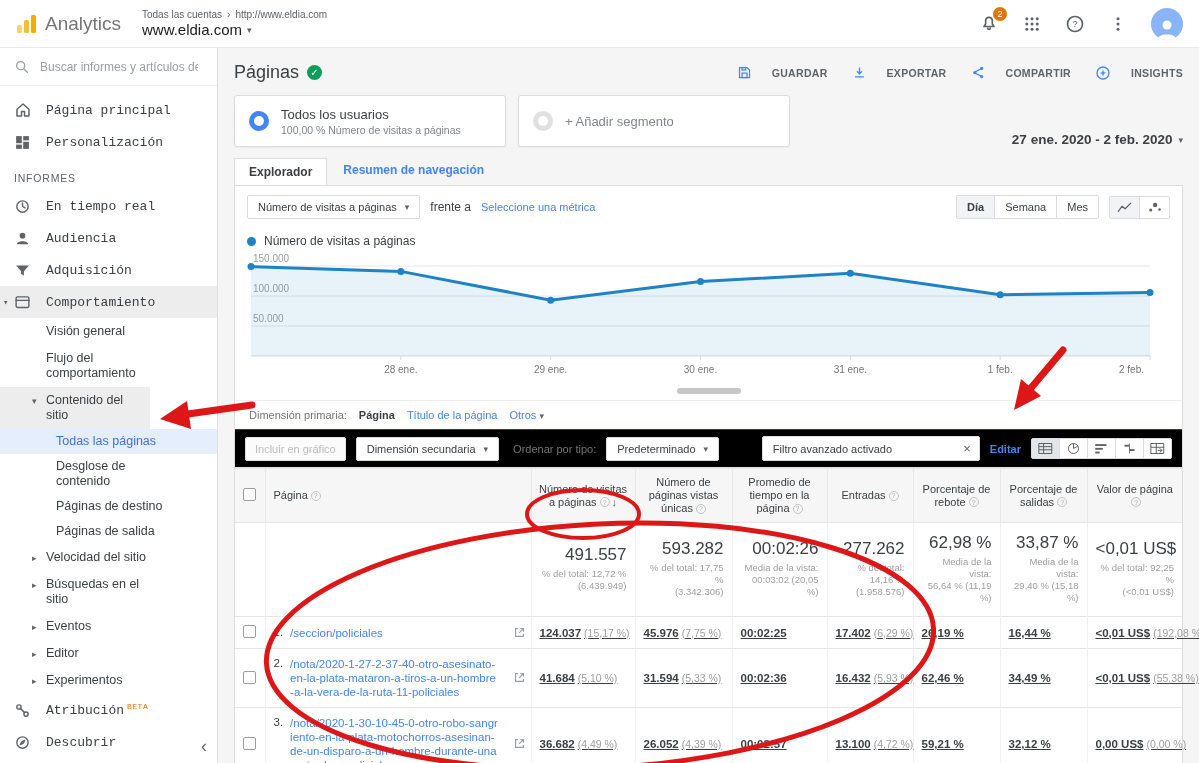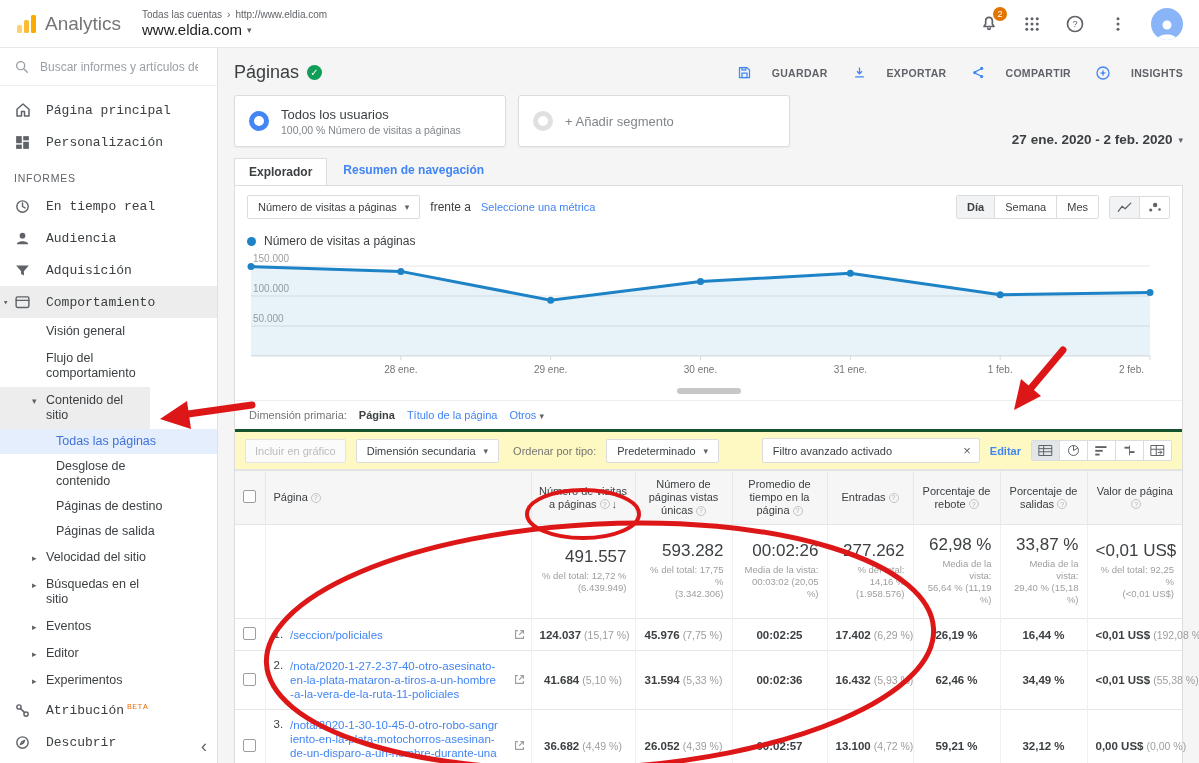--- a/index.html
+++ b/index.html
@@ -93,21 +93,21 @@
   .ytick { font-size: 10px; fill: #9e9e9e; }
   .xtick { font-size: 10px; fill: #757575; }
   .gridline { stroke: #e6e6e6; stroke-width: 1; }
   .baseline { stroke: #d9d9d9; stroke-width: 1; }
   .chart-scroll { width: 64px; height: 6px; background: #c7c7c7; border-radius: 3px; margin: 2px auto 6px; cursor: grab; }
 
   .dim-row { display: flex; align-items: center; gap: 12px; padding: 8px 14px; font-size: 11px; border-top: 1px solid #eee; }
   .dim-label { color: #757575; }
   .dim-selected { font-weight: bold; color: #3c4043; cursor: pointer; }
   .dim-link { color: #4285f4; cursor: pointer; }
-  .controls-row { display: flex; align-items: center; gap: 10px; background: #fef9c3; border-top: 3px solid #14532d;
+  .controls-row { display: flex; align-items: center; gap: 10px; background: #000000; border-top: 1px solid #14532d;
     border-bottom: 1px solid #e4e4e4; padding: 6px 10px; }
   .ghost-chip { border: 1px solid #e3e3e3; border-radius: 2px; padding: 5px 9px; font-size: 11px; color: #bcbcbc; background: #fbfbfb; }
   .sort-label { font-size: 11px; color: #757575; margin-left: 4px; }
   .controls-right { margin-left: auto; display: flex; align-items: center; gap: 10px; }
   .filter-chip { display: flex; align-items: center; gap: 26px; border: 1px solid #dadce0; background: #fff;
     border-radius: 2px; padding: 4px 8px 4px 10px; font-size: 11px; color: #3c4043; min-width: 218px; justify-content: space-between; }
   .x-icon { color: #5f6368; font-size: 13px; cursor: pointer; }
   .view-group { display: flex; border: 1px solid #dadce0; border-radius: 2px; overflow: hidden; background: #fff; }
   .view-btn { padding: 3px 6px; border-left: 1px solid #dadce0; cursor: pointer; display: flex; align-items: center; }
   .view-btn:first-child { border-left: none; }
@@ -121,21 +121,21 @@
   .report th:first-child { border-left: none; }
   .qm { display: inline-flex; width: 10px; height: 10px; border: 1px solid #c4c4c4; border-radius: 50%; color: #b0b0b0;
     font-size: 7px; align-items: center; justify-content: center; margin-left: 3px; vertical-align: 1px; }
   .sort-arrow { color: #616161; font-size: 11px; margin-left: 2px; }
   .report td { border-top: 1px solid #e6e6e6; border-left: 1px solid #f0f0f0; font-size: 11.5px;
     padding: 8px 8px; vertical-align: middle; }
   .report td:first-child { border-left: none; }
   .summary-row td { padding: 10px 8px 12px; }
   .sum-val { font-size: 17px; color: #3c4043; text-align: right; white-space: nowrap; }
   .sum-sub { font-size: 9.5px; color: #9e9e9e; text-align: right; line-height: 12px; margin-top: 3px; }
-  .c-num { text-align: center; white-space: nowrap; }
+  .c-num { text-align: left; white-space: nowrap; text-decoration: underline; }
   .m-val { font-weight: bold; color: #3c4043; }
   .m-pct { color: #9e9e9e; font-size: 10.5px; margin-left: 3px; }
   .checkbox { display: inline-block; width: 13px; height: 13px; border: 1px solid #9e9e9e; border-radius: 2px;
     background: #fff; cursor: pointer; }
   .c-check { text-align: center; }
   .c-page { position: relative; padding-right: 24px !important; }
   .row-index { color: #3c4043; margin-right: 7px; vertical-align: top; }
   .page-link { color: #4285f4; cursor: pointer; text-decoration: none; display: inline-block; max-width: 208px;
     word-break: break-all; line-height: 14px; vertical-align: top; }
   .ext-icon { position: absolute; right: 6px; top: 50%; margin-top: -6px; cursor: pointer; display: flex; }

